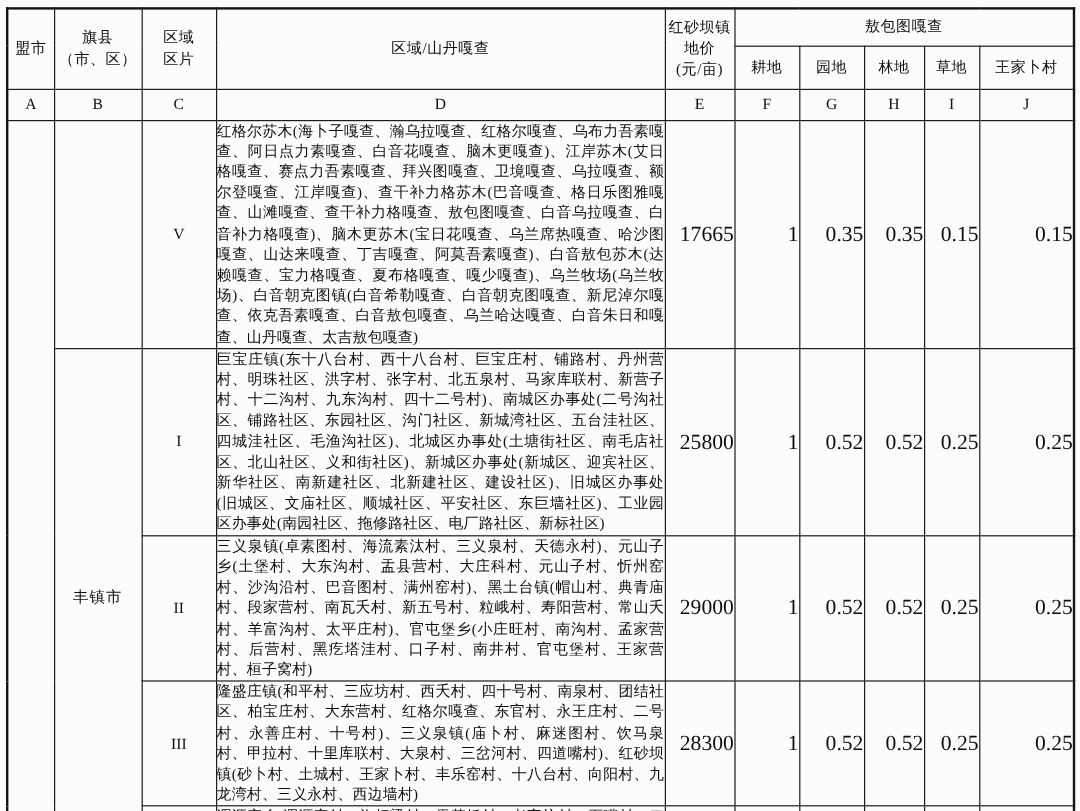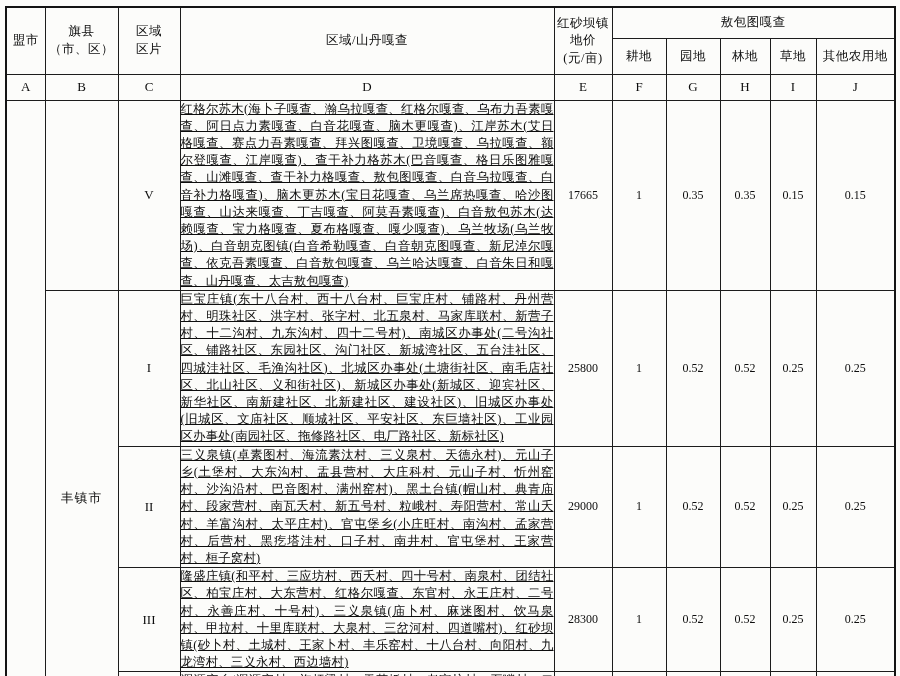--- a/index.html
+++ b/index.html
@@ -8,23 +8,23 @@
     background:#fcfcfa; padding:6px 5px 0 5px;
     font-family:"Liberation Serif","DejaVu Serif",serif; color:#0d0d0d;
   }
   table.land { border-collapse:collapse; table-layout:fixed; width:889px; border:2px solid #141414; }
   table.land th, table.land td { border:1px solid #1c1c1c; padding:0; font-weight:normal; overflow:hidden; }
   .c  { text-align:center; vertical-align:middle; font-size:12.5px; letter-spacing:0.5px; }
   .pre{ white-space:pre-line; line-height:1.4; }
   .letters td { text-align:center; vertical-align:middle; font-size:13px; height:25px; }
   .desc {
     font-size:12.4px; line-height:17.2px; text-align:justify; text-align-last:left;
-    vertical-align:top; padding:1px 3px 1px 4px; letter-spacing:0.2px;text-decoration:underline;
+    vertical-align:top; padding:1px 3px 1px 4px; letter-spacing:0.2px;
   }
-  .num  { text-align:center; vertical-align:middle; font-size:12px; }
+  .num  { text-align:right; vertical-align:middle; font-size:18px; }
   .zone { text-align:center; vertical-align:middle; font-size:13px; }
   .county { text-align:center; vertical-align:middle; font-size:12.8px; letter-spacing:1px; }
   tr.h1 { height:31px; } tr.h2 { height:36px; }
   tr.r0 { height:171px; } tr.r1 { height:156px; } tr.r2 { height:116px; }
   tr.r3 { height:97px; }  tr.r4 { height:30px; }
 </style>
 </head>
 <body>
 
 <div class="page">
@@ -52,21 +52,21 @@
         <th class="c pre" rowspan="2">红砂坝镇
 地价
 (元/亩)</th>
         <th class="c" colspan="5">敖包图嘎查</th>
       </tr>
       <tr class="h2">
         <th class="c">耕地</th>
         <th class="c">园地</th>
         <th class="c">林地</th>
         <th class="c">草地</th>
-        <th class="c">其他农用地</th>
+        <th class="c">王家卜村</th>
       </tr>
       <tr class="letters">
         <td>A</td>
         <td>B</td>
         <td>C</td>
         <td>D</td>
         <td>E</td>
         <td>F</td>
         <td>G</td>
         <td>H</td>

